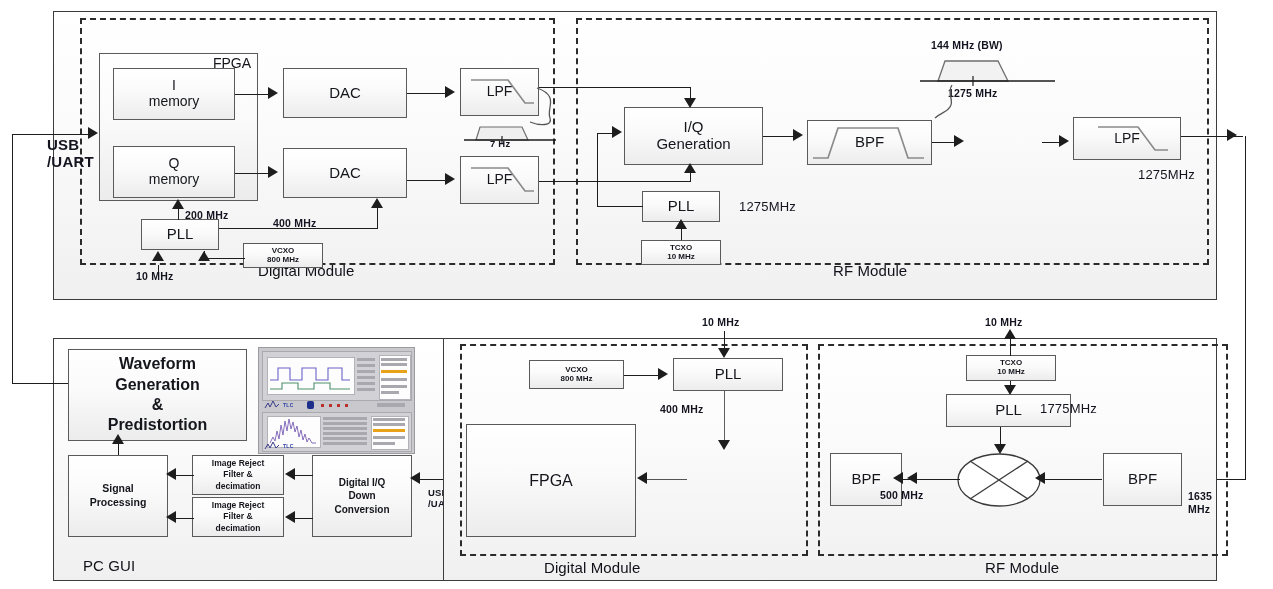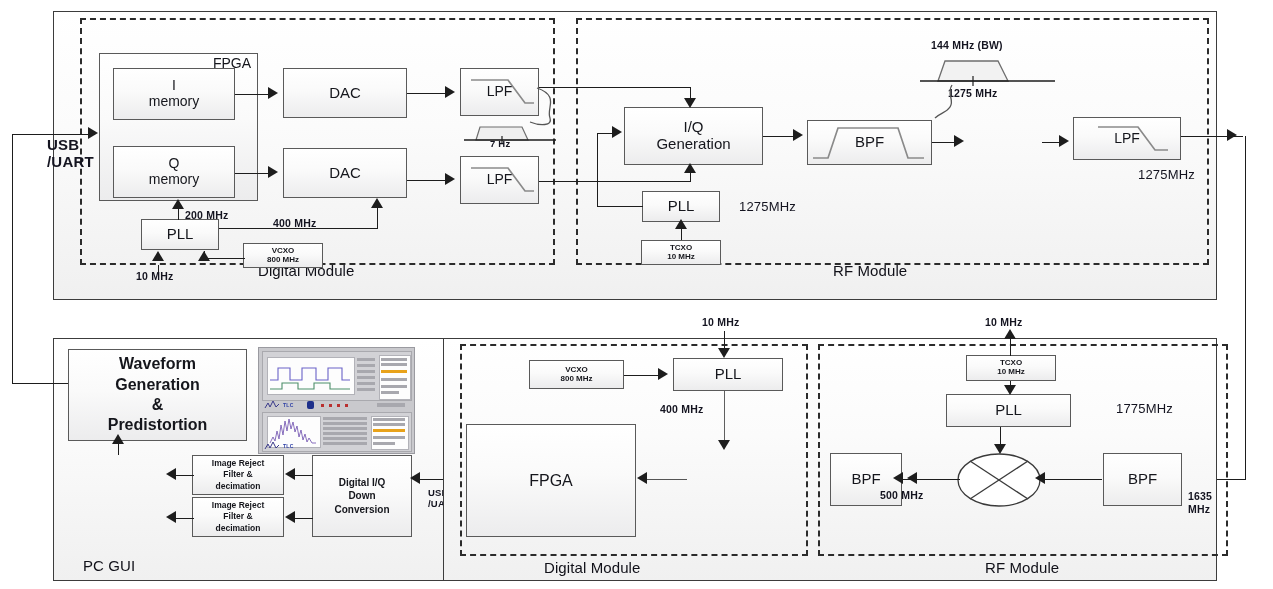--- a/index.html
+++ b/index.html
@@ -289,20 +289,24 @@
       <div class="bar" style="left:110px;top:16px;width:32px;height:3px;"></div>
       <div class="tick" style="left:110px;top:23px;width:32px;height:3px;"></div>
       <div class="tick" style="left:110px;top:29px;width:22px;height:3px;"></div>
     </div>
     <div class="tlc" style="left:24px;top:95px;">TLC</div>
     <svg style="position:absolute;left:6px;top:94px;width:16px;height:8px;overflow:visible;">
       <polyline points="0,7 3,2 5,6 8,0 11,6 14,3" fill="none" stroke="#3a3a8a" stroke-width="1"></polyline>
     </svg>
   </div>
 
+  <div class="box" style="left:68px;top:455px;width:100px;height:82px;font-size:10.5px;font-weight:bold;white-space:pre-line;line-height:1.3;">
+    <span>Signal
+Processing</span>
+  </div>
   <div class="box" style="left:192px;top:455px;width:92px;height:40px;font-size:8.5px;font-weight:bold;white-space:pre-line;line-height:1.3;">
     <span>Image Reject
 Filter &amp;
 decimation</span>
   </div>
   <div class="box" style="left:192px;top:497px;width:92px;height:40px;font-size:8.5px;font-weight:bold;white-space:pre-line;line-height:1.3;">
     <span>Image Reject
 Filter &amp;
 decimation</span>
   </div>
@@ -352,21 +356,21 @@
     <span>FPGA</span>
   </div>
 
   <div class="box" style="left:966px;top:355px;width:90px;height:26px;font-size:8px;font-weight:bold;white-space:pre-line;">
     <span>TCXO
 10 MHz</span>
   </div>
   <div class="box" style="left:946px;top:394px;width:125px;height:33px;font-size:15px;">
     <span>PLL</span>
   </div>
-  <div class="lbl freq" style="left:1116px;top:401px;font-size:13px;font-weight:normal;">1775MHz</div>
+  <div class="lbl freq" style="left:1040px;top:401px;font-size:13px;font-weight:normal;">1775MHz</div>
 
   <div class="abs" style="left:957px;top:453px;width:85px;height:55px;">
     <svg width="85" height="55" style="display:block;overflow:visible;">
       <ellipse cx="42" cy="27" rx="41" ry="26" fill="#ffffff" stroke="#3a3a3a" stroke-width="1.3"></ellipse>
       <line x1="13" y1="8" x2="71" y2="46" stroke="#3a3a3a" stroke-width="1.3"></line>
       <line x1="71" y1="8" x2="13" y2="46" stroke="#3a3a3a" stroke-width="1.3"></line>
     </svg>
   </div>
 
   <div class="box" style="left:830px;top:453px;width:72px;height:53px;font-size:15px;">

